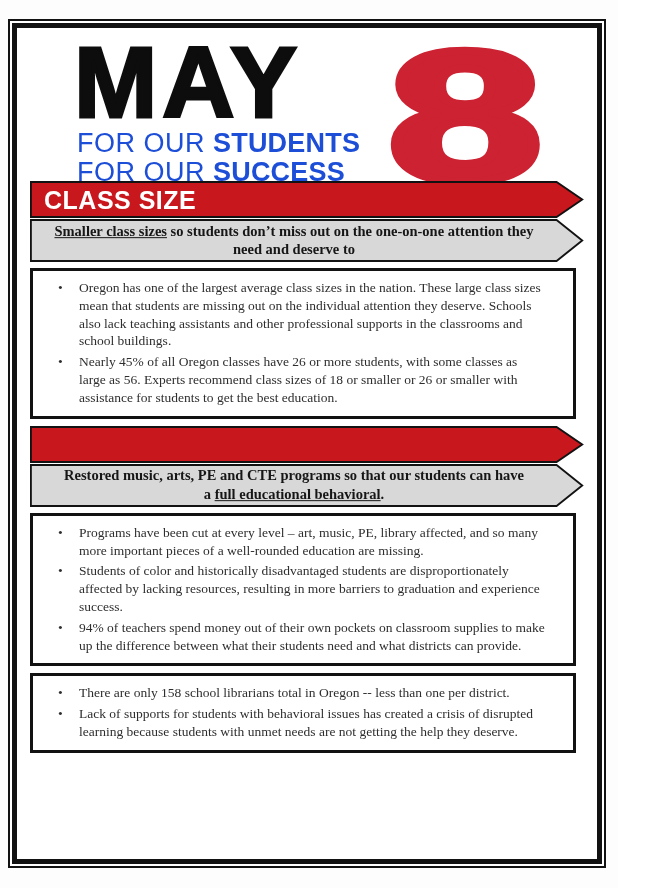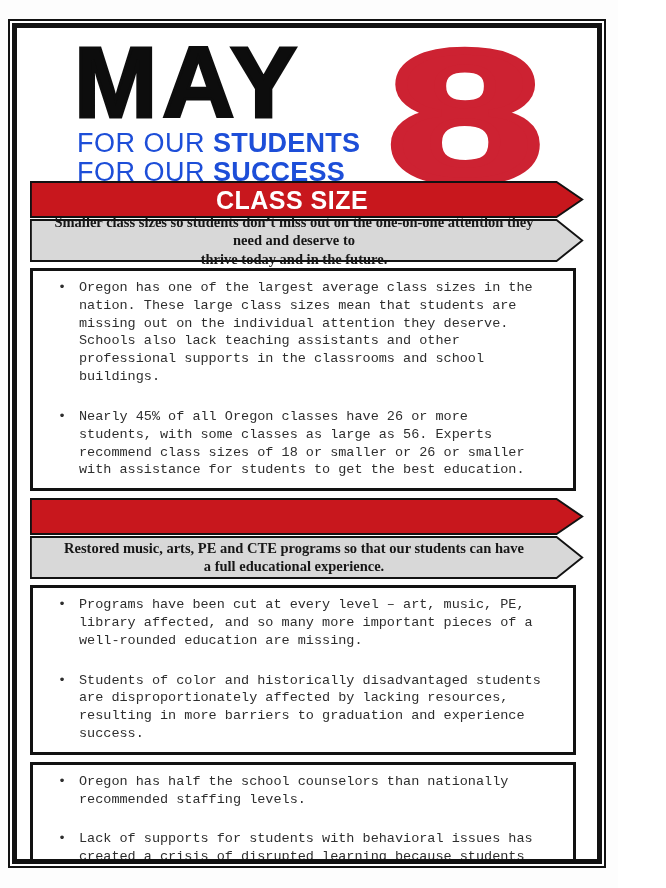--- a/index.html
+++ b/index.html
@@ -17,32 +17,32 @@
   .tagline{font-family:"Liberation Sans",sans-serif;font-size:27px;line-height:1.06;color:#1d4ed8;letter-spacing:0.5px;white-space:pre;}
   .tagline strong{letter-spacing:0.2px;}
   .day{color:#cd2232;font-family:"Liberation Sans",sans-serif;font-weight:bold;font-size:185px;line-height:0.78;-webkit-text-stroke:8px #cd2232;transform:scaleX(1.5);transform-origin:left top;margin-left:28px;margin-top:8px;}
 
   
   .topic{margin-top:7px;}
   .banner{position:relative;width:100%;}
   .banner-red{height:37px;}
   .banner-gray{height:43px;margin-top:1px;}
   .banner svg{position:absolute;inset:0;width:100%;height:100%;display:block;}
-  .banner-title{position:absolute;left:0;right:30px;top:50%;transform:translateY(-50%);text-align:center;
-    color:#ffffff;font-family:"Liberation Sans",sans-serif;font-weight:bold;font-size:25px;letter-spacing:0.5px;}
+  .banner-title{position:absolute;left:0;right:30px;top:50%;transform:translateY(-50%);text-align:left;
+    color:#ffffff;font-family:"Liberation Sans",sans-serif;font-weight:bold;font-size:25px;letter-spacing:0.5px;padding-left:14px;}
   .subtitle{position:absolute;left:12px;right:38px;top:50%;transform:translateY(-50%);text-align:center;
     font-family:"Liberation Serif",serif;font-weight:bold;font-size:14.5px;line-height:1.3;color:#161616;}
-  .u{}
+  .u{text-decoration:underline;}
 
   
-  .bullets-box{margin-top:6px;border:3px solid #121212;padding:8px 28px 9px 20px;margin-right:8px;font-family:Liberation Mono, monospace;}
+  .bullets-box{margin-top:6px;border:3px solid #121212;padding:8px 28px 9px 20px;margin-right:8px;}
   .bullets-box ul{margin:0;padding:0;list-style:none;}
   .bullets-box li{position:relative;padding-left:26px;font-size:13.5px;line-height:1.32;color:#2e2e2e;}
   .bullets-box li::before{content:"\2022";position:absolute;left:5px;top:0;}
-  .bullets-box li + li{margin-top:22px;}
+  .bullets-box li + li{margin-top:3px;}
 </style>
 </head>
 <body>
 
 <div class="canvas">
   <div class="outer-border">
     <div class="inner-border">
       <div class="content">
 
         <header class="masthead">
@@ -63,21 +63,20 @@
               <polygon points="1,1 576,1 604,18.5 576,36 1,36" fill="#c8171d" stroke="#121212" stroke-width="2"></polygon>
             </svg>
             <span class="banner-title">CLASS SIZE</span>
           </div>
           <div class="banner banner-gray">
             <svg viewBox="0 0 606 43" preserveAspectRatio="none">
               <polygon points="1,1 576,1 604,21.5 576,42 1,42" fill="#d8d8d8" stroke="#121212" stroke-width="2"></polygon>
             </svg>
             <div class="subtitle">
               <div><span class="u">Smaller class sizes</span><span> so students don’t miss out on the one-on-one attention they need and deserve to</span></div>
-              <div><span>thrive today and in the future.</span></div>
             </div>
           </div>
           <div class="bullets-box">
             <ul>
               <li>Oregon has one of the largest average class sizes in the nation. These large class sizes mean that students are missing out on the individual attention they deserve. Schools also lack teaching assistants and other professional supports in the classrooms and school buildings.</li>
               <li>Nearly 45% of all Oregon classes have 26 or more students, with some classes as large as 56. Experts recommend class sizes of 18 or smaller or 26 or smaller with assistance for students to get the best education.</li>
             </ul>
           </div>
         </section>
 
@@ -86,35 +85,36 @@
             <svg viewBox="0 0 606 37" preserveAspectRatio="none">
               <polygon points="1,1 576,1 604,18.5 576,36 1,36" fill="#c8171d" stroke="#121212" stroke-width="2"></polygon>
             </svg>
           </div>
           <div class="banner banner-gray">
             <svg viewBox="0 0 606 43" preserveAspectRatio="none">
               <polygon points="1,1 576,1 604,21.5 576,42 1,42" fill="#d8d8d8" stroke="#121212" stroke-width="2"></polygon>
             </svg>
             <div class="subtitle">
               <div><span>Restored music, arts, PE and CTE programs so that our students can have</span></div>
-              <div><span>a </span><span class="u">full educational experience</span><span>.</span></div>
+              <div><span>a </span><span class="u">full educational behavioral</span><span>.</span></div>
             </div>
           </div>
           <div class="bullets-box">
             <ul>
               <li>Programs have been cut at every level – art, music, PE, library affected, and so many more important pieces of a well-rounded education are missing.</li>
               <li>Students of color and historically disadvantaged students are disproportionately affected by lacking resources, resulting in more barriers to graduation and experience success.</li>
+              <li>94% of teachers spend money out of their own pockets on classroom supplies to make up the difference between what their students need and what districts can provide.</li>
             </ul>
           </div>
         </section>
 
         <section class="topic">
           <div class="bullets-box">
             <ul>
-              <li>Oregon has half the school counselors than nationally recommended staffing levels.</li>
+              <li>There are only 158 school librarians total in Oregon -- less than one per district.</li>
               <li>Lack of supports for students with behavioral issues has created a crisis of disrupted learning because students with unmet needs are not getting the help they deserve.</li>
             </ul>
           </div>
         </section>
 
       </div>
     </div>
   </div>
 </div>
 

